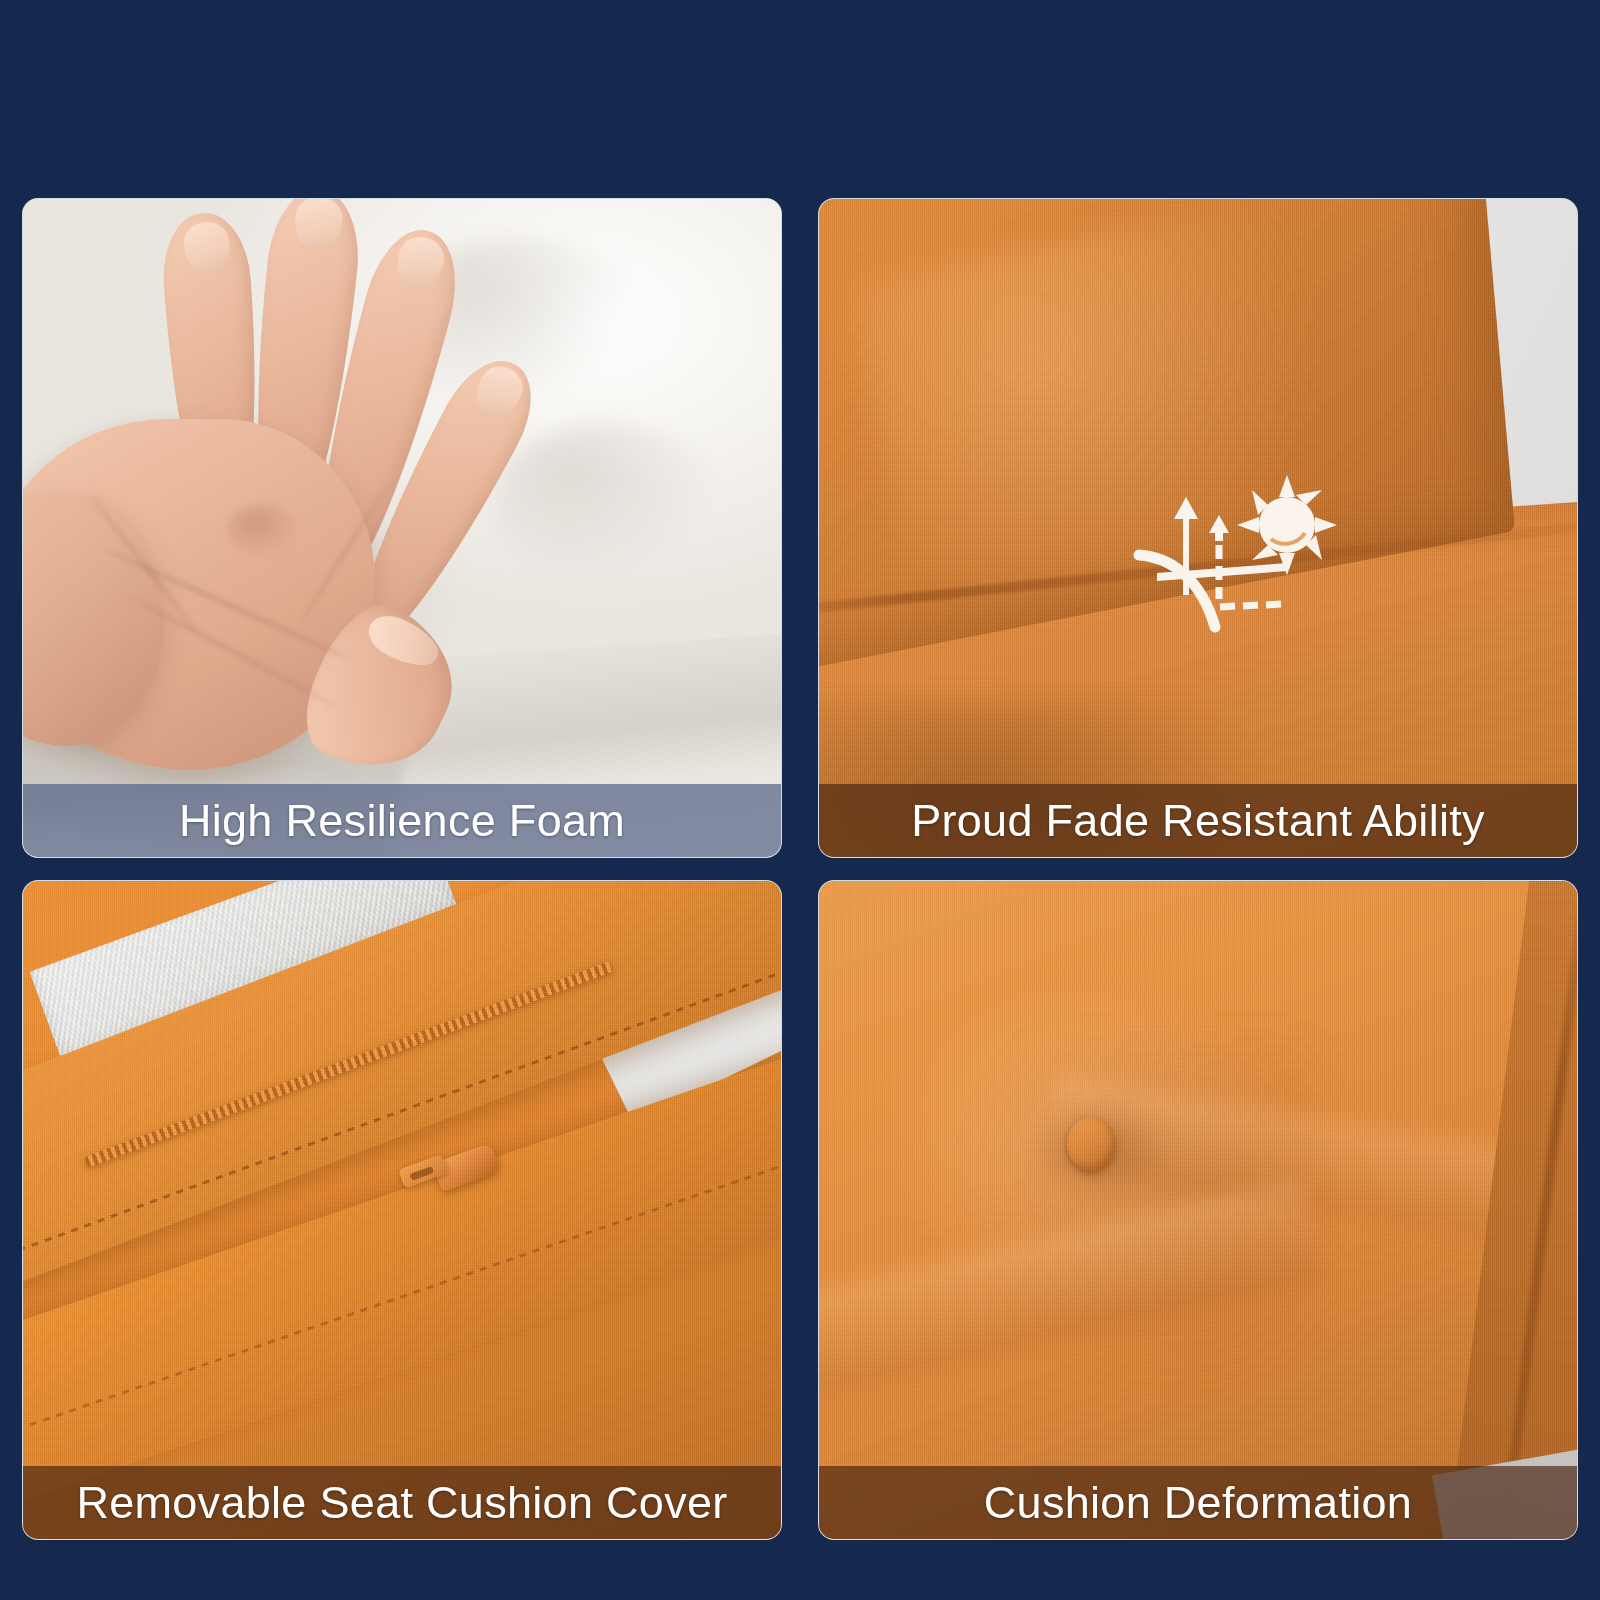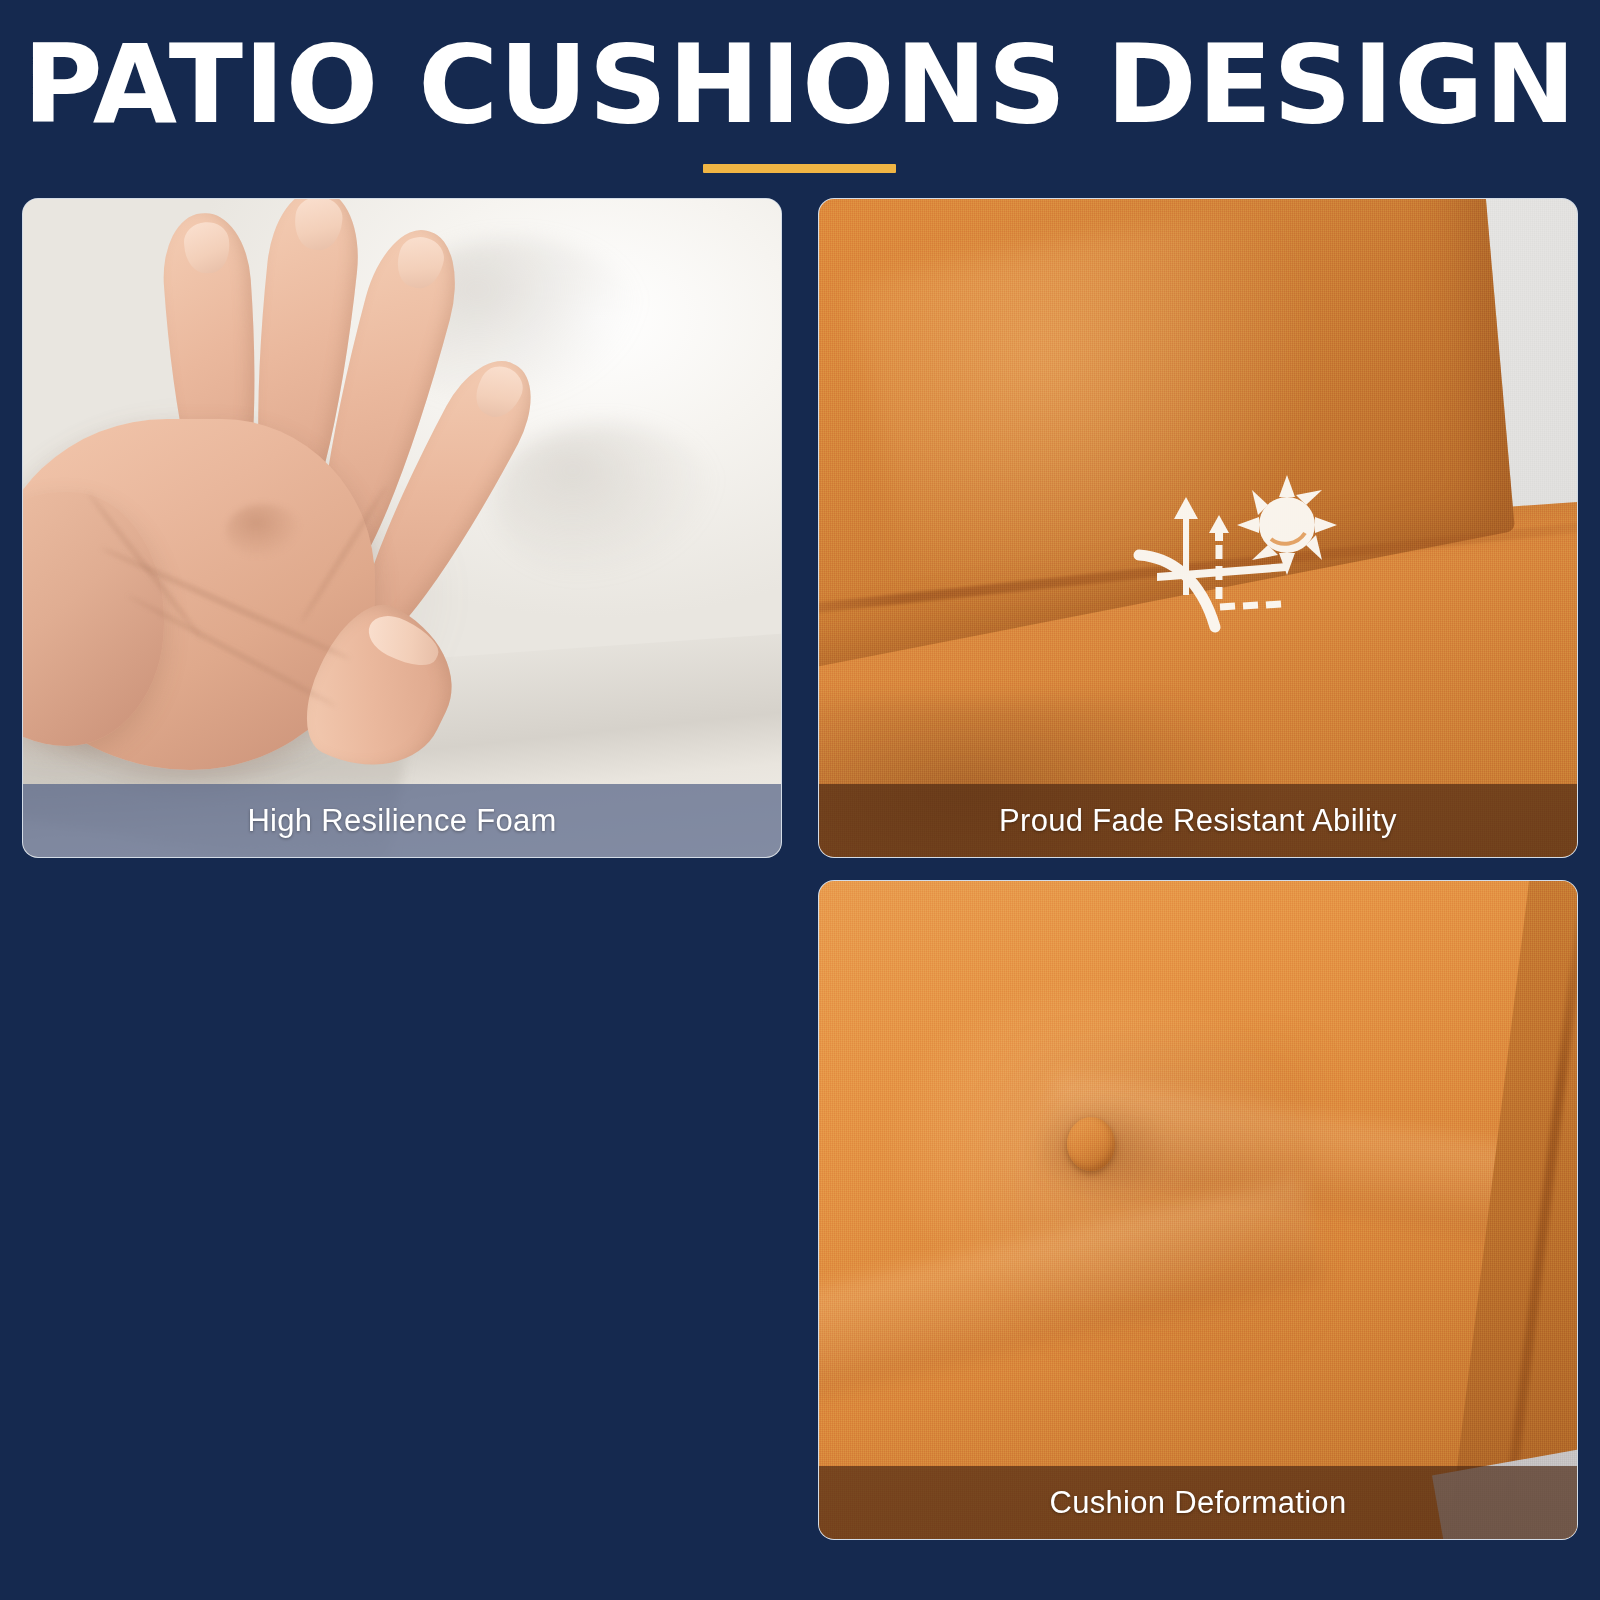--- a/index.html
+++ b/index.html
@@ -78,21 +78,21 @@
     position: absolute;
     left: 0;
     bottom: 0;
     width: 100%;
     height: 73px;
     display: flex;
     align-items: center;
     justify-content: center;
     color: #ffffff;
     font-family: "Liberation Sans Narrow", "Liberation Sans", sans-serif;
-    font-size: 31px;
+    font-size: 45px;
     font-weight: 400;
     letter-spacing: 0.3px;
     white-space: nowrap;
     text-shadow: 0 1px 3px rgba(0,0,0,0.35);
   }
   .caption-light { background: rgba(86,100,134,0.72); }
   .caption-dark  { background: rgba(74,38,18,0.68); }
 
   
   
@@ -442,24 +442,20 @@
     background: linear-gradient(200deg, #c9cdd4 0%, #b9bec6 100%);
     transform: rotate(-10deg);
     opacity: 0.9;
   }
 </style>
 </head>
 <body>
 
 <div id="infographic">
 
-  <div class="header">
-    <div class="title">PATIO CUSHIONS DESIGN</div>
-    <div class="accent-bar"></div>
-  </div>
 
   <div class="tile tile-tl">
     <div class="photo">
       <div class="foam-bg"></div>
       <div class="foam-dimple" style="left:48%;top:6%;width:34%;height:26%;"></div>
       <div class="foam-dimple" style="left:62%;top:34%;width:30%;height:24%;"></div>
       <div class="foam-edge"></div>
       <div class="foam-edge2"></div>
 
       <div class="hand">
@@ -535,20 +531,42 @@
             <path d="M203 93 L187 78 L197 68 Z"></path>
             <path d="M133 23 L149 38 L139 48 Z"></path>
           </g>
         </g>
         <path d="M152 72 C 162 80, 178 78, 186 66" fill="none" stroke="#de8b3c" stroke-width="4" opacity="0.75"></path>
       </svg>
     </div>
     <div class="caption caption-dark">Proud Fade Resistant Ability</div>
   </div>
 
+  <div class="tile tile-bl">
+    <div class="photo">
+      <div class="zip-bg"></div>
+      <div class="zip-corner-wall"></div>
+      <div class="fill-gap">
+          <div class="fill-fiber"></div>
+        </div>
+      <div class="flap"></div>
+      <div class="zip-teeth"></div>
+      <div class="zip-stitch"></div>
+      <div class="flap-low"></div>
+      <div class="zip-stitch2"></div>
+      <div class="zip-pull">
+        <div class="zip-slider"></div>
+        <div class="zip-tab">
+            <div class="zip-tab-hole"></div>
+          </div>
+      </div>
+      <div class="weave"></div>
+    </div>
+    <div class="caption caption-dark">Removable Seat Cushion Cover</div>
+  </div>
 
   <div class="tile tile-br">
     <div class="photo">
       <div class="tuft-bg"></div>
       <div class="tuft-pull"></div>
       <div class="tuft-fold-a"></div>
       <div class="tuft-fold-b"></div>
       <div class="button-shadow"></div>
       <div class="button"></div>
       <div class="right-panel"></div>

